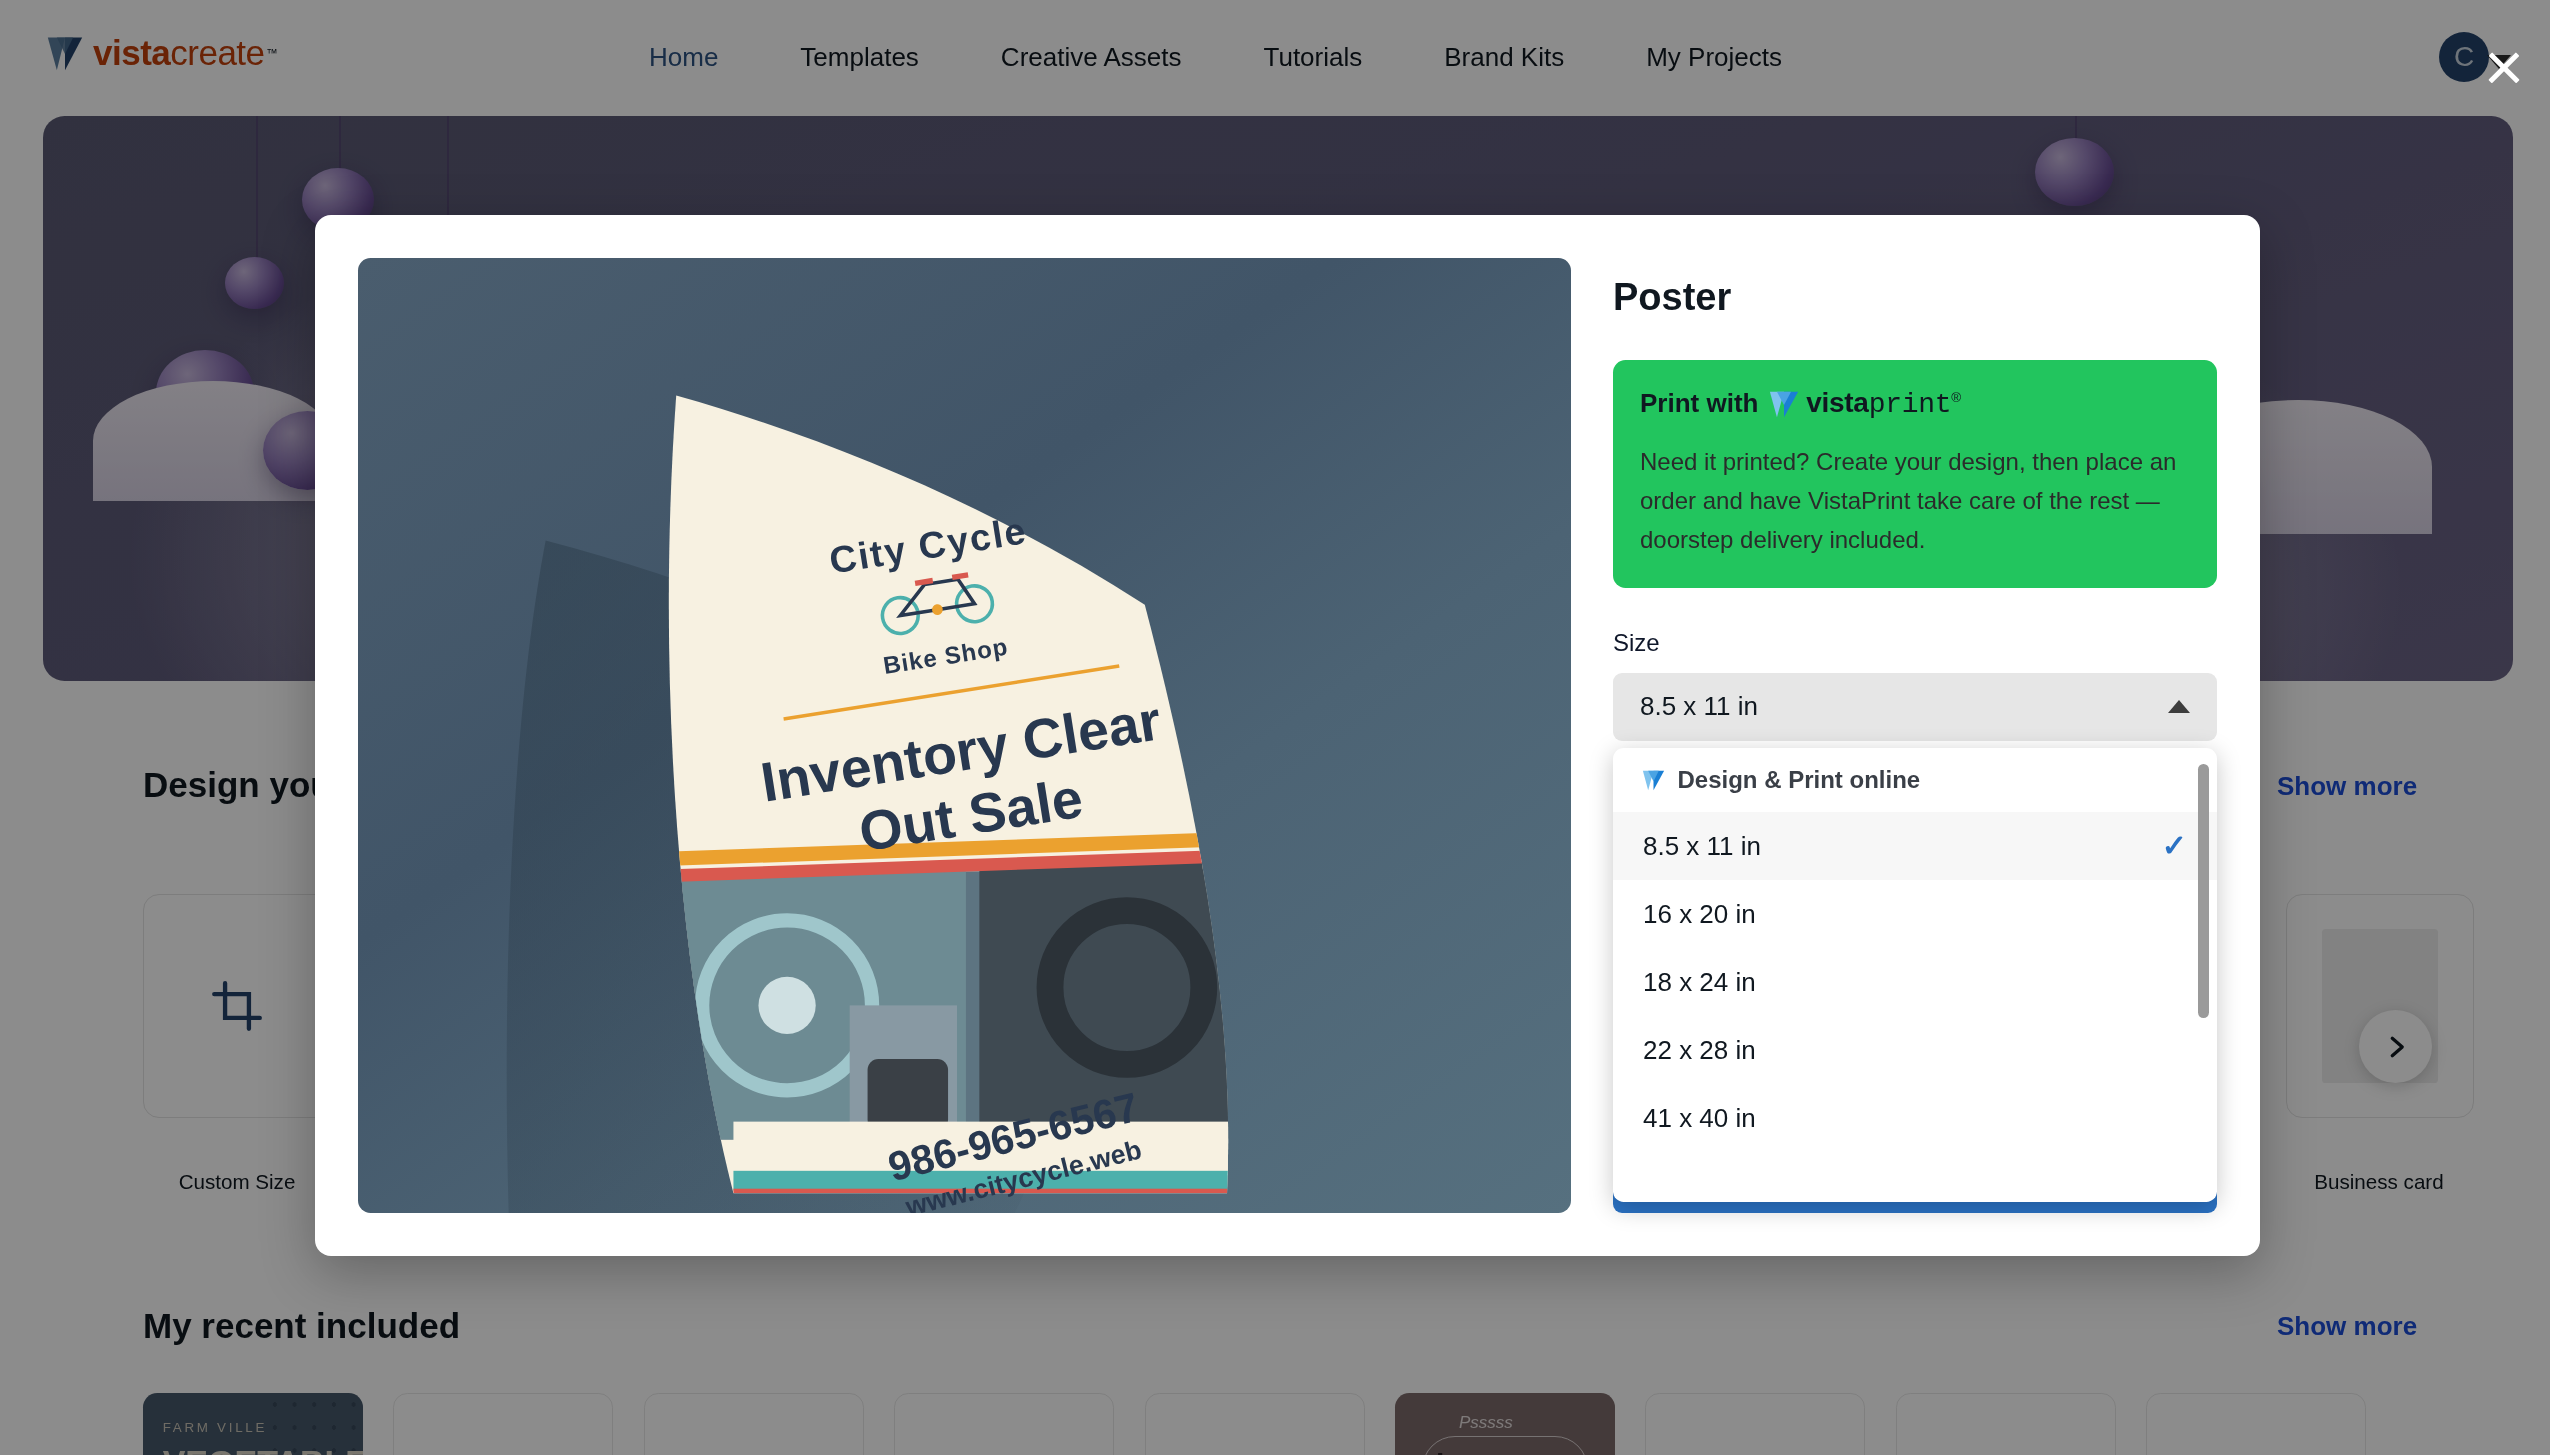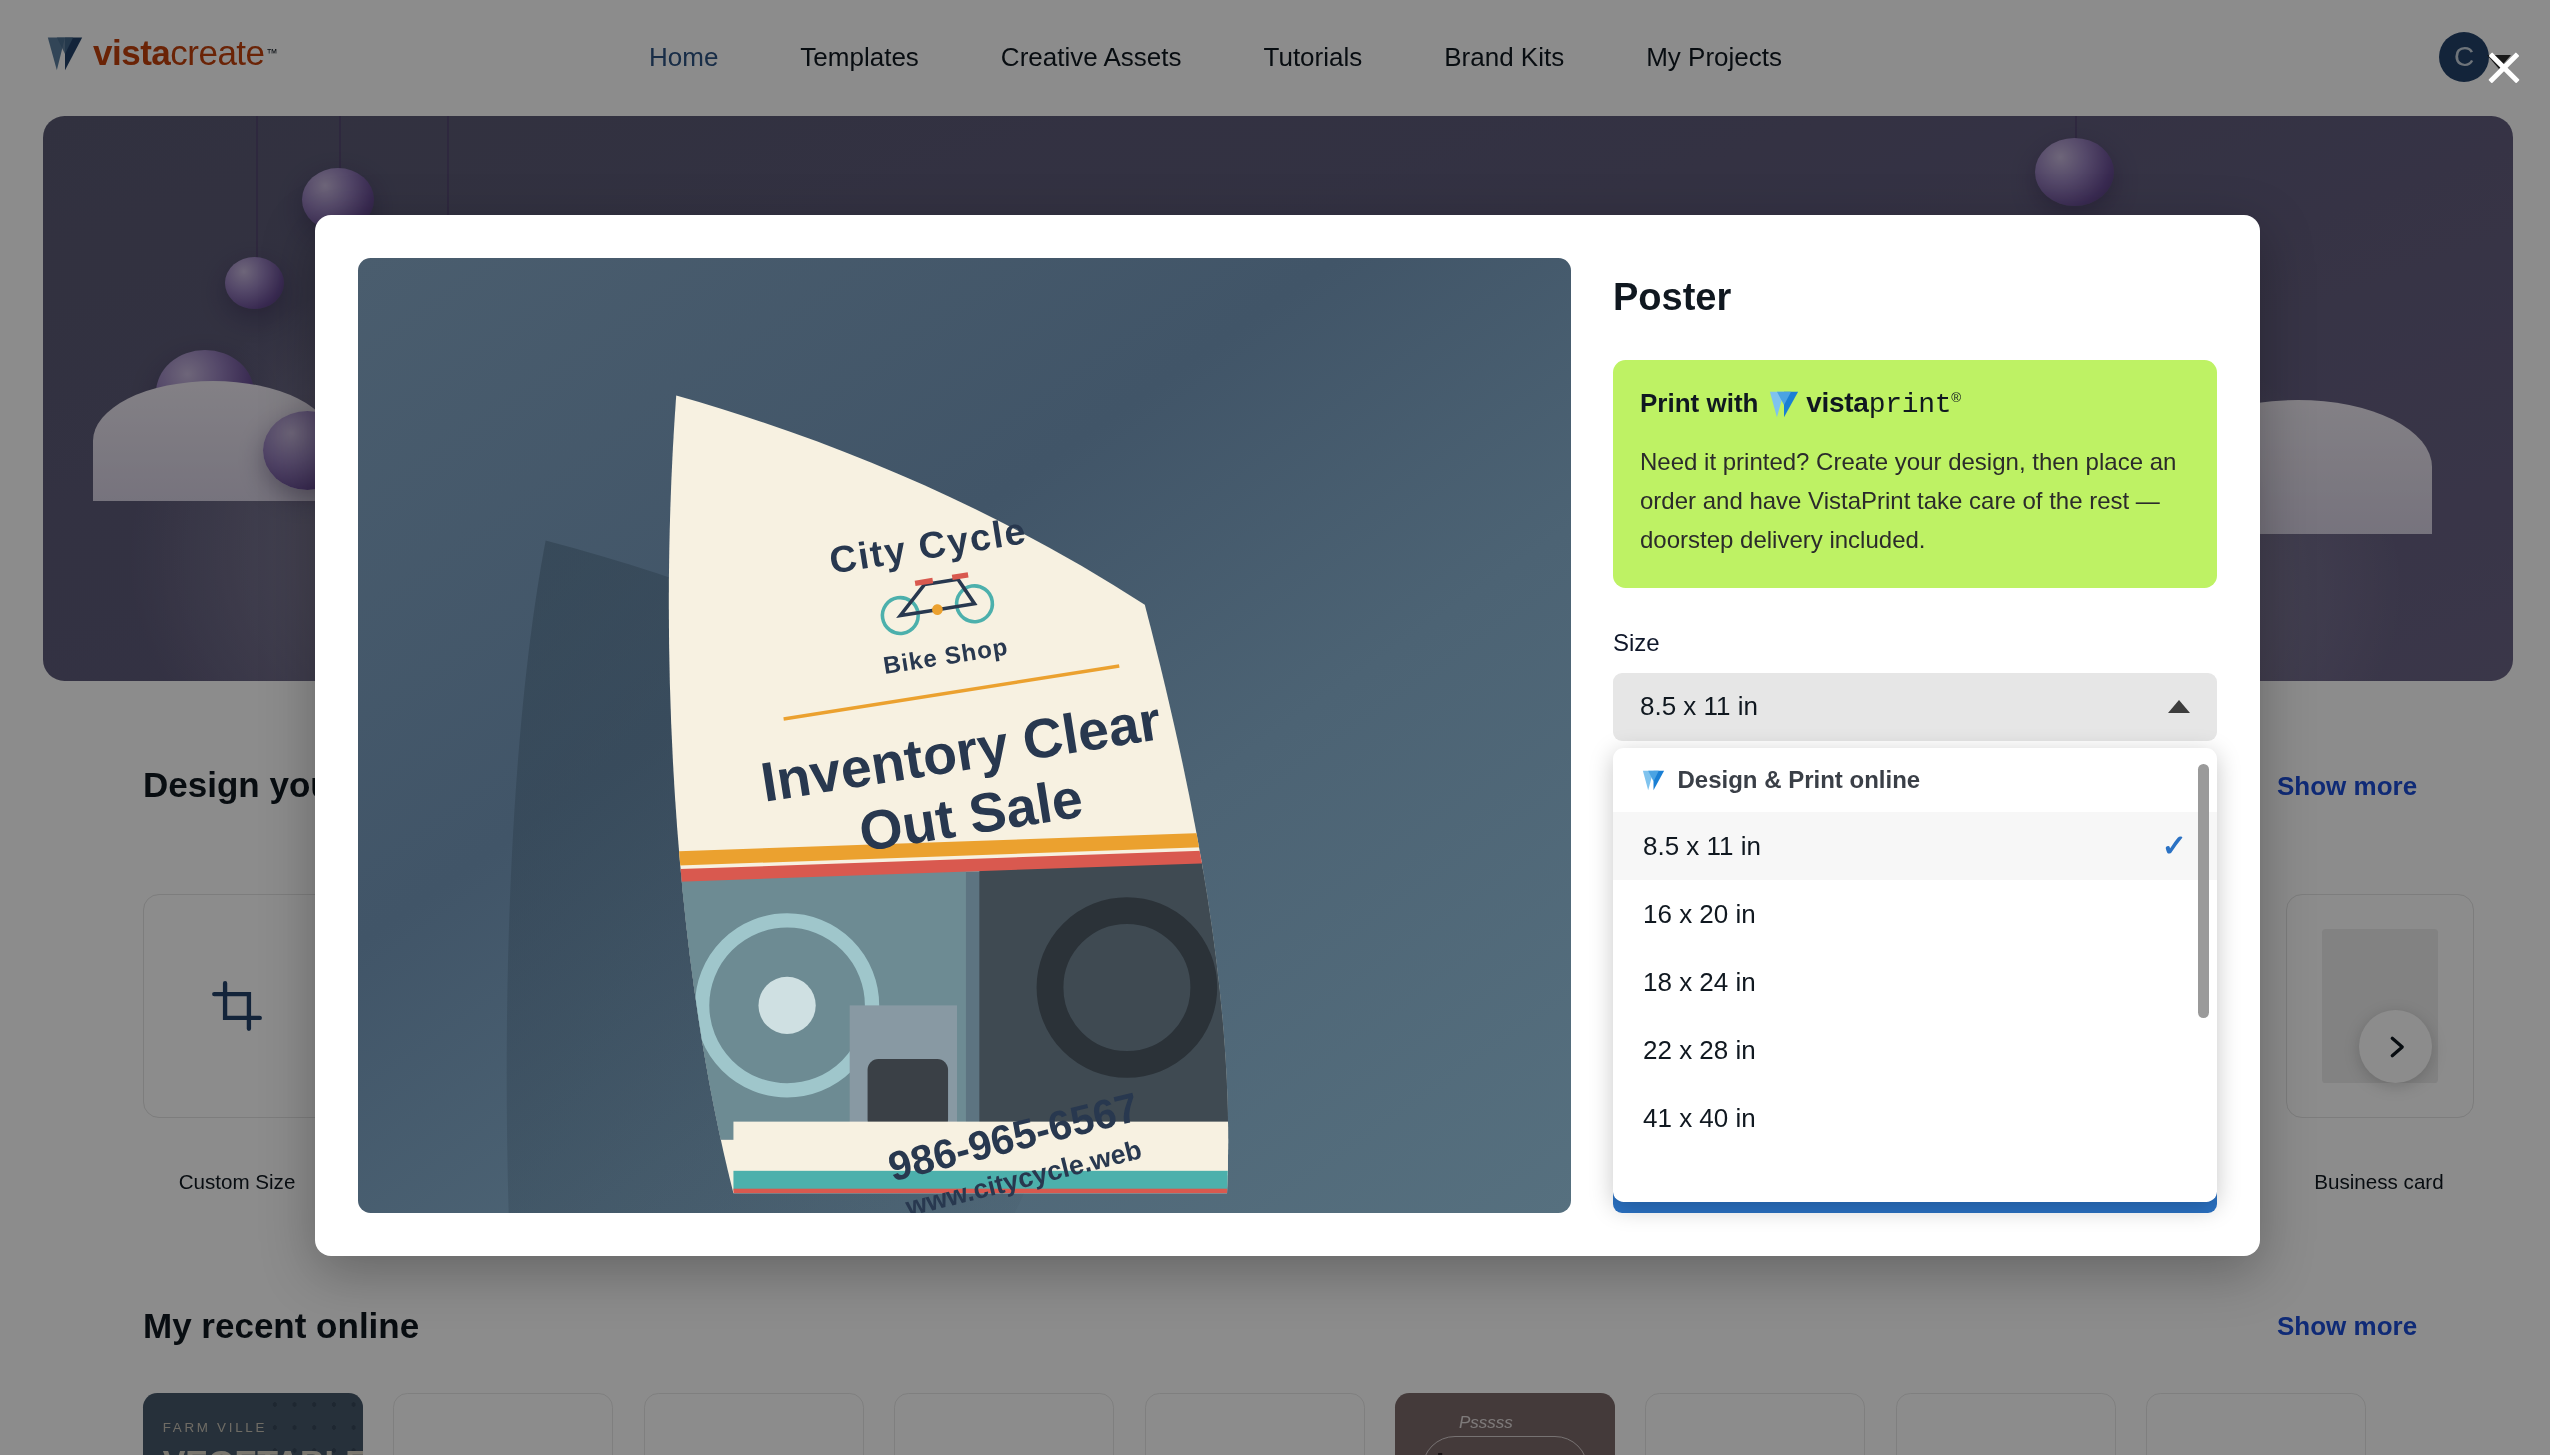--- a/index.html
+++ b/index.html
@@ -125,21 +125,21 @@
   }
   .poster-wrap {
     position: absolute; left: 107px; top: 32px; width: 984px; height: 930px;
   }
 
   .panel {
     position: absolute; left: 1298px; top: 43px; width: 604px; height: 955px;
   }
   .panel-title { font-size: 38px; font-weight: 700; color: #101820; margin-top: 18px; }
   .print-card {
-    margin-top: 41px; background: #bef264; border-radius: 12.5px;
+    margin-top: 41px; background: #22c55e; border-radius: 12.5px;
     padding: 27px 27px 29px 27px;
   }
   .print-with { display: flex; align-items: center; font-size: 26px; font-weight: 700; color: #101820; }
   .vista-mark { width: 30px; height: 30px; margin: 0 7.2px 0 10.7px; }
   .vista-word { font-size: 28px; font-weight: 700; color: #101820; letter-spacing: -0.3px; }
   .vista-word .thin { font-weight: 400; font-family: Liberation Mono, monospace; }
   .vista-reg { font-size: 13.4px; vertical-align: super; font-weight: 400; }
   .print-body { margin-top: 21.5px; font-size: 24px; line-height: 39px; color: #2b2b2b; }
 
   .size-label { margin-top: 41px; font-size: 24px; font-weight: 400; color: #0f172a; }
@@ -244,21 +244,21 @@
     <div style="width:116px;height:154px;background:#ededed;border-radius:3.6px;"></div>
   </div>
   <div class="tile-label" style="left:2245px; top:1170px;">Business card</div>
 
   <div class="carousel-next" style="left:2359px; top:1010px;">
     <svg width="30" height="30" viewBox="0 0 24 24" fill="none" stroke="#101820" stroke-width="2.6" stroke-linecap="round" stroke-linejoin="round">
       <polyline points="9 5 17 12 9 19"></polyline>
     </svg>
   </div>
 
-  <div class="section-head" style="left:143px; top:1306px;">My recent online</div>
+  <div class="section-head" style="left:143px; top:1306px;">My recent included</div>
   <div class="show-more" style="left:2277px; top:1311px;">Show more</div>
 
   <div class="thumb" style="left:143px; top:1393px; width:220px; height:179px; background:#46586b;">
     <div style="position:absolute;right:0;top:0;width:98px;height:179px;opacity:.35;
        background-image:radial-gradient(#1f2b38 1.8px, transparent 1.8px);background-size:19.7px 23px;"></div>
     <div style="position:absolute;left:19.7px;top:27px;font-size:13.4px;letter-spacing:2.7px;color:#c9c4b6;">FARM VILLE</div>
     <div style="position:absolute;left:19.7px;top:50px;font-size:34px;font-weight:700;color:#ddd8c9;line-height:39px;">VEGETABLE</div>
 
   </div>
 

